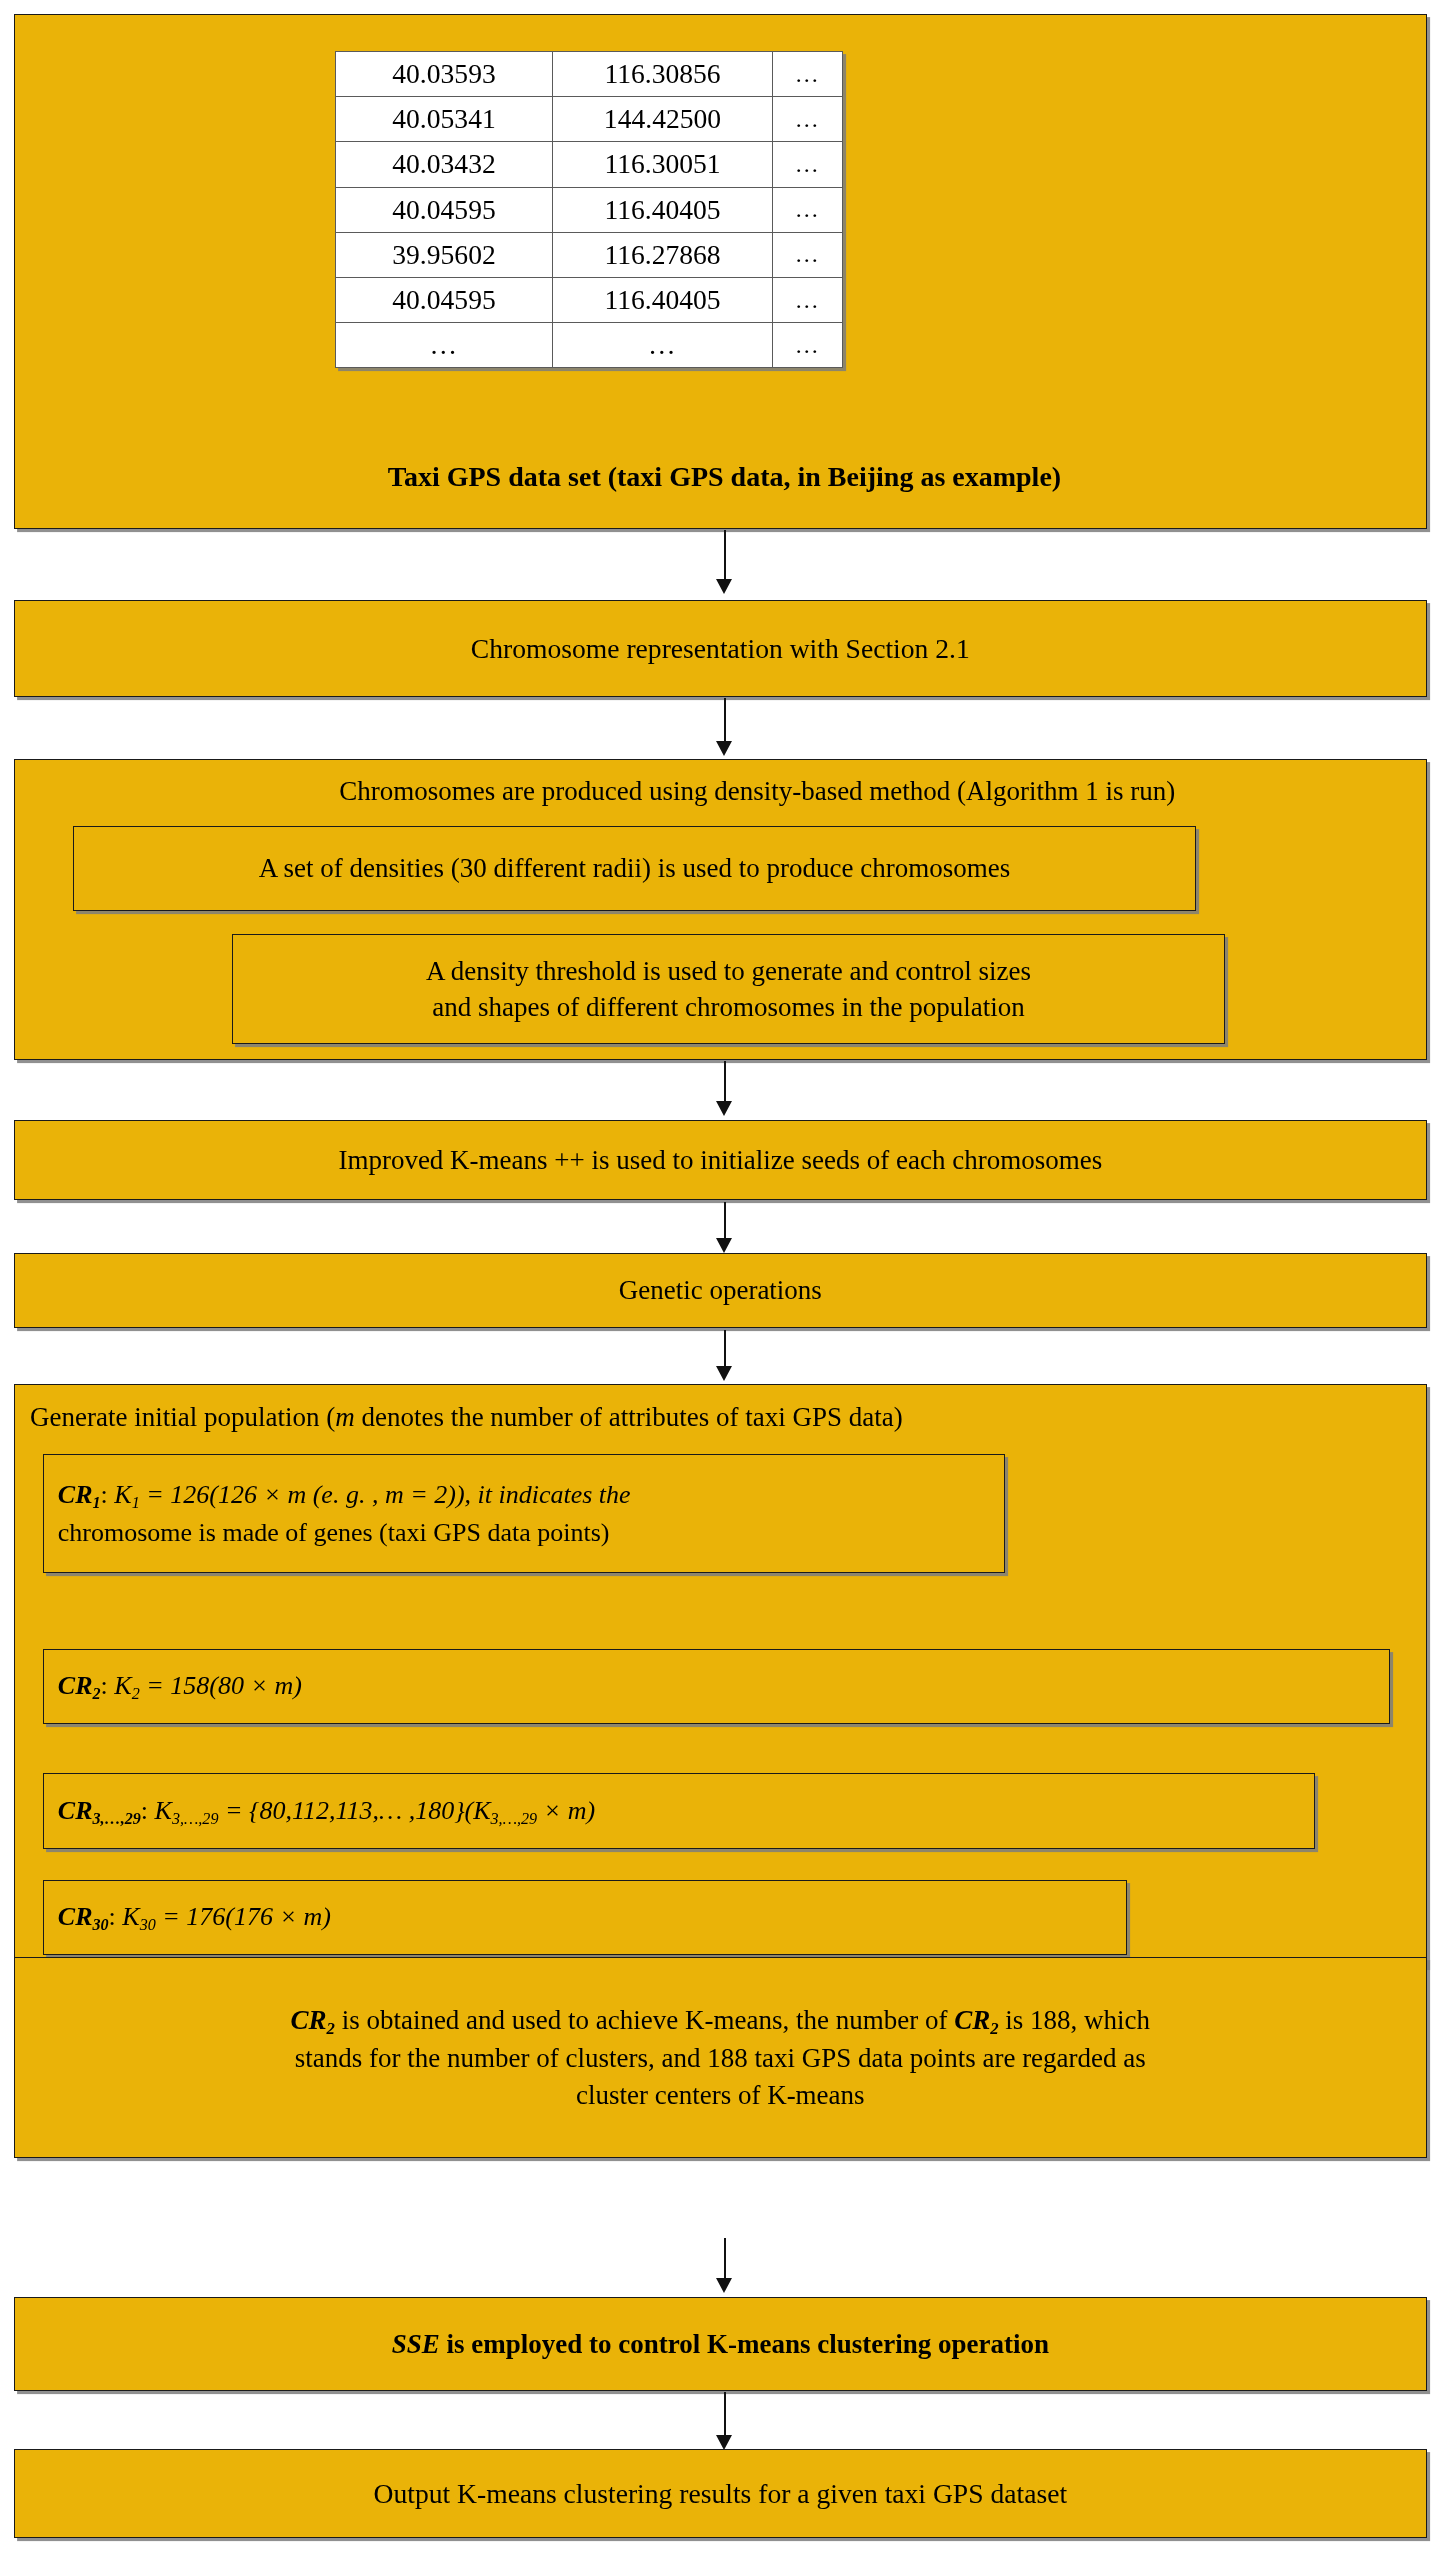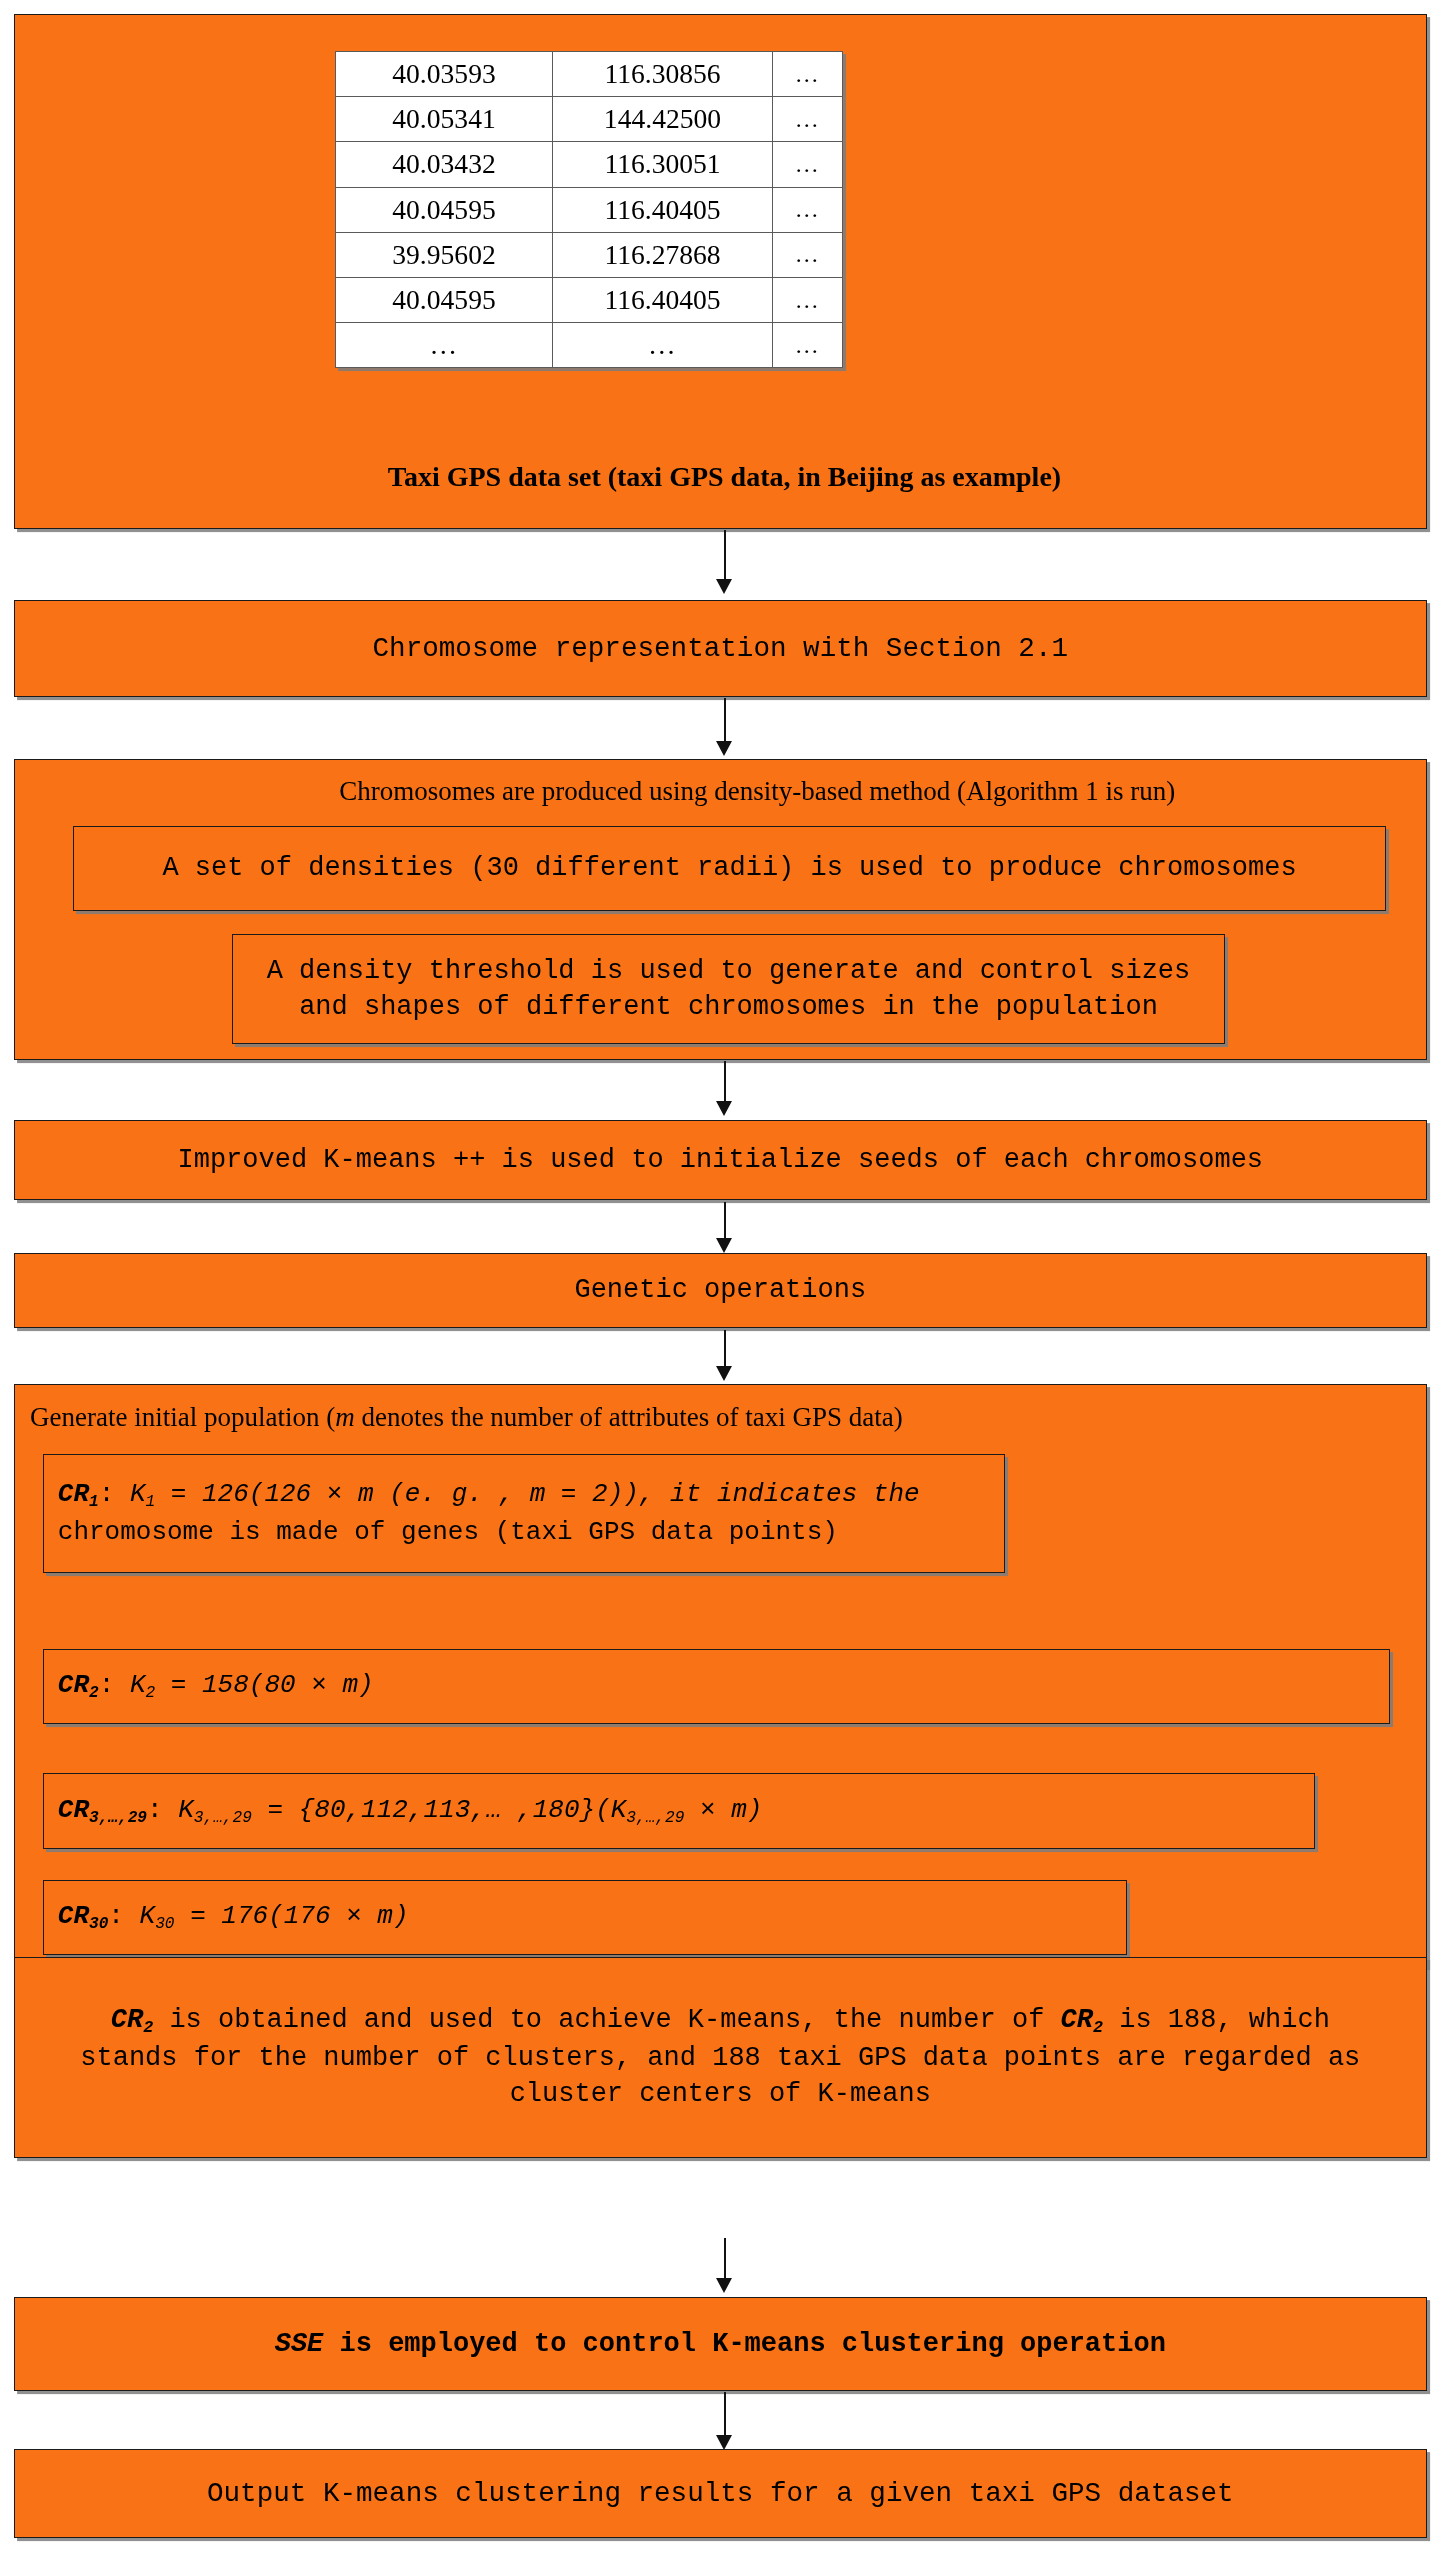--- a/index.html
+++ b/index.html
@@ -8,24 +8,23 @@
     font-family:"Liberation Serif","DejaVu Serif",serif;
     color:#000;
     -webkit-font-smoothing:antialiased;
   }
   .page{position:relative;width:1449px;height:2550px;}
 
   
   .box{
     position:absolute;
     box-sizing:border-box;
-    background:#f97316;
+    background:#eab308;
     border:1.9px solid #1a1a1a;
     box-shadow:3.1px 3.1px 0 0 rgba(125,125,125,0.85);
-    font-family:Liberation Mono, monospace;
   }
   .box .ctext{
     display:flex;align-items:center;justify-content:center;
     width:100%;height:100%;
     text-align:center;
     line-height:1.35;
     padding:0 16.3px;
     box-sizing:border-box;
   }
   .lefttext{
@@ -144,21 +143,21 @@
 
   <div class="arrow" style="left:712px;top:698px;height:58px;">
     <div class="shaft" style="height:44px;"></div>
     <div class="head" style="top:43px;"></div>
   </div>
 
   <div class="box" style="left:13.8px;top:759px;width:1413px;height:301px;">
   </div>
   <div class="fs43" style="position:absolute;left:13.8px;top:776px;width:1413px;text-align:center;padding-left:37px;">Chromosomes are produced using density-based method (Algorithm 1 is run)</div>
 
-  <div class="box" style="left:73px;top:826px;width:1313px;height:85px;">
+  <div class="box" style="left:73px;top:826px;width:1123px;height:85px;">
     <div class="ctext fs43">A set of densities (30 different radii) is used to produce chromosomes</div>
   </div>
 
   <div class="box" style="left:232px;top:934px;width:993px;height:110px;">
     <div class="ctext fs43">
       <span style="display:block;">
         <span>A density threshold  is used to generate and control sizes</span><br>
         <span>and shapes of different chromosomes in the population</span>
       </span>
     </div>

